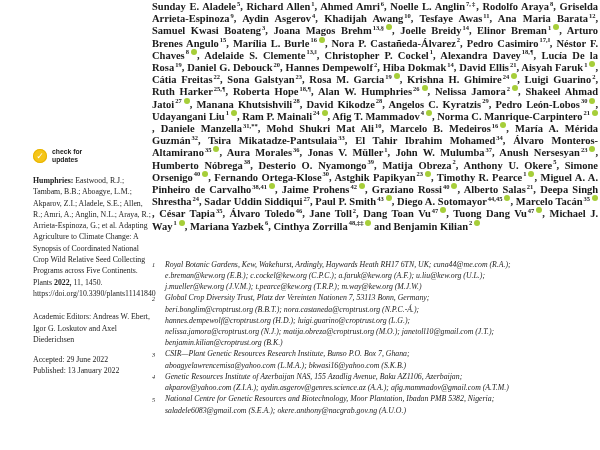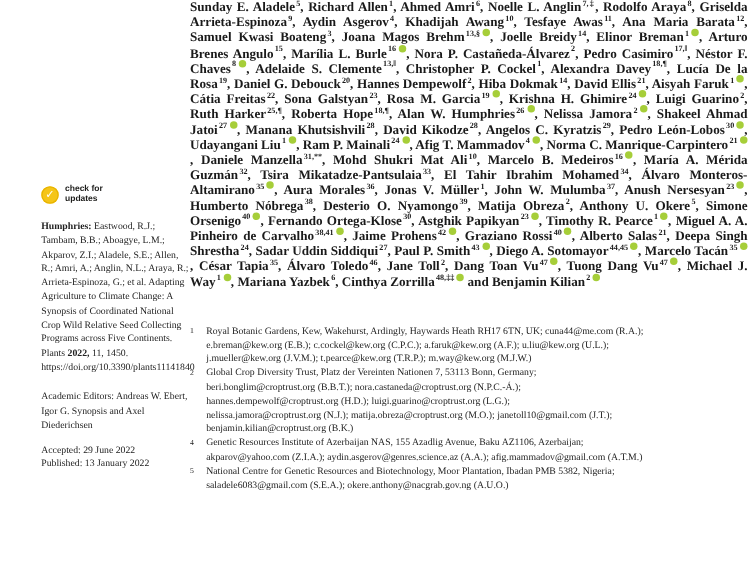--- a/index.html
+++ b/index.html
@@ -34,21 +34,21 @@
   .authors{
     font-weight:bold;font-size:10.5px;line-height:12.2px;
     text-align:justify;color:#1a1a1a;margin-top:1px;
   }
   .authors sup{font-size:6.5px;line-height:0;margin-left:1px;}
   .orcid{
     display:inline-block;width:6px;height:6px;border-radius:50%;
     background:#a6ce39;margin-left:2px;position:relative;top:-4px;cursor:pointer;
   }
   .affils{margin-top:26px;font-size:7.8px;line-height:11.2px;color:#222222;}
-  .affil{display:flex;}
+  .affil{display:flex;font-style:italic;}
   .affil-num{flex:0 0 13px;font-size:6.2px;padding-top:0.5px;font-weight:normal;}
   .affil-text{flex:1;}
 </style>
 </head>
 <body>
 
 <div class="page">
 
   <div class="sidebar">
 
@@ -63,41 +63,45 @@
     <p class="side-block cite">
       <span class="b">Humphries:</span>
       <span>Eastwood, R.J.; Tambam, B.B.; Aboagye, L.M.; Akparov, Z.I.; Aladele, S.E.; Allen, R.; Amri, A.; Anglin, N.L.; Araya, R.; Arrieta-Espinoza, G.; et al. Adapting Agriculture to Climate Change: A Synopsis of Coordinated National Crop Wild Relative Seed Collecting Programs across Five Continents.</span>
       <span class="i">Plants</span>
       <span class="b">2022,</span>
       <span class="i">11,</span>
       <span>1450.</span>
       <span class="doi">https://doi.org/10.3390/plants11141840</span>
     </p>
 
-    <p class="side-block editors">Academic Editors: Andreas W. Ebert, Igor G. Synopsis and Axel Diederichsen</p>
+    <p class="side-block editors">Academic Editors: Andreas W. Ebert, Igor G. Loskutov and Axel Diederichsen</p>
 
     <div class="side-block dates">
       <div>Accepted: 29 June 2022</div>
       <div>Published: 13 January 2022</div>
     </div>
 
   </div>
 
   <div class="main">
     <div class="authors"><span>Sunday E. Aladele</span><sup>5</sup>, <span>Richard Allen</span><sup>1</sup>, <span>Ahmed Amri</span><sup>6</sup>, <span>Noelle L. Anglin</span><sup>7,‡</sup>, <span>Rodolfo Araya</span><sup>8</sup>, <span>Griselda Arrieta-Espinoza</span><sup>9</sup>, <span>Aydin Asgerov</span><sup>4</sup>, <span>Khadijah Awang</span><sup>10</sup>, <span>Tesfaye Awas</span><sup>11</sup>, <span>Ana Maria Barata</span><sup>12</sup>, <span>Samuel Kwasi Boateng</span><sup>3</sup>, <span>Joana Magos Brehm</span><sup>13,§</sup><span class="orcid"></span>, <span>Joelle Breidy</span><sup>14</sup>, <span>Elinor Breman</span><sup>1</sup><span class="orcid"></span>, <span>Arturo Brenes Angulo</span><sup>15</sup>, <span>Marília L. Burle</span><sup>16</sup><span class="orcid"></span>, <span>Nora P. Castañeda-Álvarez</span><sup>2</sup>, <span>Pedro Casimiro</span><sup>17,‖</sup>, <span>Néstor F. Chaves</span><sup>8</sup><span class="orcid"></span>, <span>Adelaide S. Clemente</span><sup>13,‖</sup>, <span>Christopher P. Cockel</span><sup>1</sup>, <span>Alexandra Davey</span><sup>18,¶</sup>, <span>Lucía De la Rosa</span><sup>19</sup>, <span>Daniel G. Debouck</span><sup>20</sup>, <span>Hannes Dempewolf</span><sup>2</sup>, <span>Hiba Dokmak</span><sup>14</sup>, <span>David Ellis</span><sup>21</sup>, <span>Aisyah Faruk</span><sup>1</sup><span class="orcid"></span>, <span>Cátia Freitas</span><sup>22</sup>, <span>Sona Galstyan</span><sup>23</sup>, <span>Rosa M. Garcia</span><sup>19</sup><span class="orcid"></span>, <span>Krishna H. Ghimire</span><sup>24</sup><span class="orcid"></span>, <span>Luigi Guarino</span><sup>2</sup>, <span>Ruth Harker</span><sup>25,¶</sup>, <span>Roberta Hope</span><sup>18,¶</sup>, <span>Alan W. Humphries</span><sup>26</sup><span class="orcid"></span>, <span>Nelissa Jamora</span><sup>2</sup><span class="orcid"></span>, <span>Shakeel Ahmad Jatoi</span><sup>27</sup><span class="orcid"></span>, <span>Manana Khutsishvili</span><sup>28</sup>, <span>David Kikodze</span><sup>28</sup>, <span>Angelos C. Kyratzis</span><sup>29</sup>, <span>Pedro León-Lobos</span><sup>30</sup><span class="orcid"></span>, <span>Udayangani Liu</span><sup>1</sup><span class="orcid"></span>, <span>Ram P. Mainali</span><sup>24</sup><span class="orcid"></span>, <span>Afig T. Mammadov</span><sup>4</sup><span class="orcid"></span>, <span>Norma C. Manrique-Carpintero</span><sup>21</sup><span class="orcid"></span>, <span>Daniele Manzella</span><sup>31,**</sup>, <span>Mohd Shukri Mat Ali</span><sup>10</sup>, <span>Marcelo B. Medeiros</span><sup>16</sup><span class="orcid"></span>, <span>María A. Mérida Guzmán</span><sup>32</sup>, <span>Tsira Mikatadze-Pantsulaia</span><sup>33</sup>, <span>El Tahir Ibrahim Mohamed</span><sup>34</sup>, <span>Álvaro Monteros-Altamirano</span><sup>35</sup><span class="orcid"></span>, <span>Aura Morales</span><sup>36</sup>, <span>Jonas V. Müller</span><sup>1</sup>, <span>John W. Mulumba</span><sup>37</sup>, <span>Anush Nersesyan</span><sup>23</sup><span class="orcid"></span>, <span>Humberto Nóbrega</span><sup>38</sup>, <span>Desterio O. Nyamongo</span><sup>39</sup>, <span>Matija Obreza</span><sup>2</sup>, <span>Anthony U. Okere</span><sup>5</sup>, <span>Simone Orsenigo</span><sup>40</sup><span class="orcid"></span>, <span>Fernando Ortega-Klose</span><sup>30</sup>, <span>Astghik Papikyan</span><sup>23</sup><span class="orcid"></span>, <span>Timothy R. Pearce</span><sup>1</sup><span class="orcid"></span>, <span>Miguel A. A. Pinheiro de Carvalho</span><sup>38,41</sup><span class="orcid"></span>, <span>Jaime Prohens</span><sup>42</sup><span class="orcid"></span>, <span>Graziano Rossi</span><sup>40</sup><span class="orcid"></span>, <span>Alberto Salas</span><sup>21</sup>, <span>Deepa Singh Shrestha</span><sup>24</sup>, <span>Sadar Uddin Siddiqui</span><sup>27</sup>, <span>Paul P. Smith</span><sup>43</sup><span class="orcid"></span>, <span>Diego A. Sotomayor</span><sup>44,45</sup><span class="orcid"></span>, <span>Marcelo Tacán</span><sup>35</sup><span class="orcid"></span>, <span>César Tapia</span><sup>35</sup>, <span>Álvaro Toledo</span><sup>46</sup>, <span>Jane Toll</span><sup>2</sup>, <span>Dang Toan Vu</span><sup>47</sup><span class="orcid"></span>, <span>Tuong Dang Vu</span><sup>47</sup><span class="orcid"></span>, <span>Michael J. Way</span><sup>1</sup><span class="orcid"></span>, <span>Mariana Yazbek</span><sup>6</sup>, <span>Cinthya Zorrilla</span><sup>48,‡‡</sup><span class="orcid"></span> and <span>Benjamin Kilian</span><sup>2</sup><span class="orcid"></span></div>
     <div class="affils">
         <div class="affil">
           <span class="affil-num">1</span>
           <div class="affil-text">Royal Botanic Gardens, Kew, Wakehurst, Ardingly, Haywards Heath RH17 6TN, UK; cuna44@me.com (R.A.);<br>e.breman@kew.org (E.B.); c.cockel@kew.org (C.P.C.); a.faruk@kew.org (A.F.); u.liu@kew.org (U.L.);<br>j.mueller@kew.org (J.V.M.); t.pearce@kew.org (T.R.P.); m.way@kew.org (M.J.W.)</div>
         </div>
         <div class="affil">
           <span class="affil-num">2</span>
           <div class="affil-text">Global Crop Diversity Trust, Platz der Vereinten Nationen 7, 53113 Bonn, Germany;<br>beri.bonglim@croptrust.org (B.B.T.); nora.castaneda@croptrust.org (N.P.C.-Á.);<br>hannes.dempewolf@croptrust.org (H.D.); luigi.guarino@croptrust.org (L.G.);<br>nelissa.jamora@croptrust.org (N.J.); matija.obreza@croptrust.org (M.O.); janetoll10@gmail.com (J.T.);<br>benjamin.kilian@croptrust.org (B.K.)</div>
         </div>
         <div class="affil">
+          <span class="affil-num">3</span>
+          <div class="affil-text">CSIR—Plant Genetic Resources Research Institute, Bunso P.O. Box 7, Ghana;<br>aboagyelawrencemisa@yahoo.com (L.M.A.); bkwasi16@yahoo.com (S.K.B.)</div>
+        </div>
+        <div class="affil">
           <span class="affil-num">4</span>
           <div class="affil-text">Genetic Resources Institute of Azerbaijan NAS, 155 Azadlig Avenue, Baku AZ1106, Azerbaijan;<br>akparov@yahoo.com (Z.I.A.); aydin.asgerov@genres.science.az (A.A.); afig.mammadov@gmail.com (A.T.M.)</div>
         </div>
         <div class="affil">
           <span class="affil-num">5</span>
           <div class="affil-text">National Centre for Genetic Resources and Biotechnology, Moor Plantation, Ibadan PMB 5382, Nigeria;<br>saladele6083@gmail.com (S.E.A.); okere.anthony@nacgrab.gov.ng (A.U.O.)</div>
         </div>
       </div>
   </div>
 

